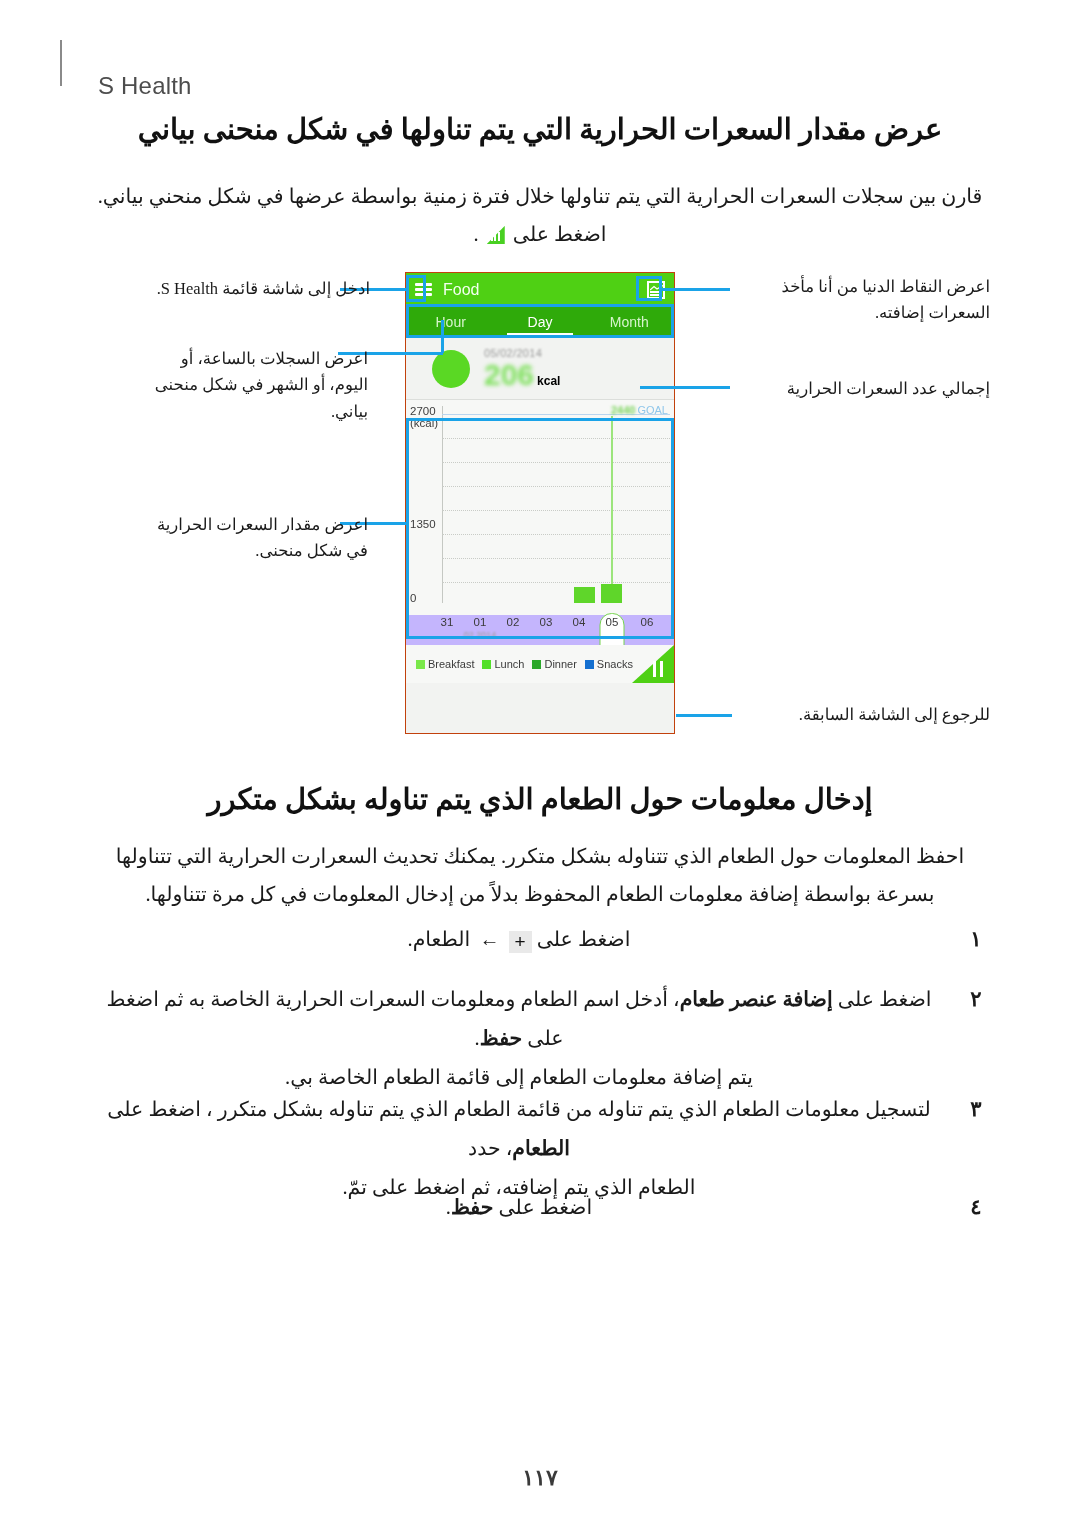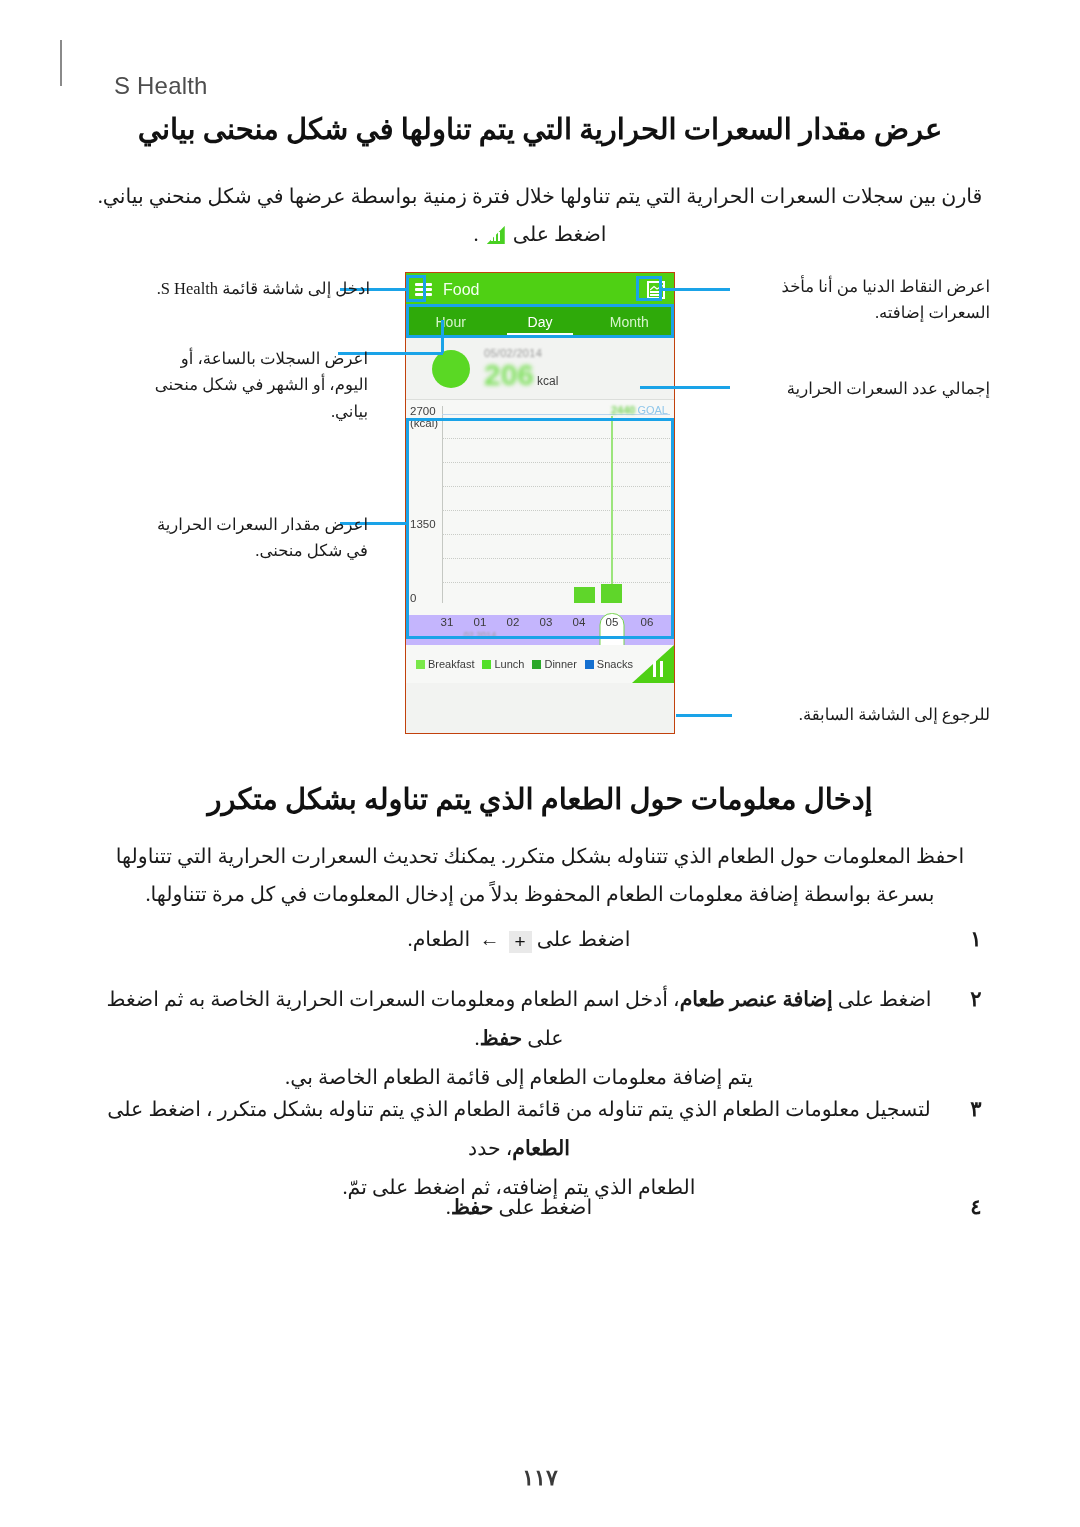--- a/index.html
+++ b/index.html
@@ -14,21 +14,21 @@
     color: #1a1a1a;
     position: relative;
     overflow: hidden;
   }
 
   
   .page-header {
     position: absolute;
     top: 34px;
     right: 0;
-    left: 16px;
+    left: 0;
     height: 46px;
   }
   .header-rule {
     position: absolute;
     top: 6px;
     right: 1018px;
     width: 2px;
     height: 46px;
     background: #8a8a8a;
   }
@@ -237,22 +237,23 @@
     font-family: "Liberation Sans", "DejaVu Sans", sans-serif;
     font-size: 30px;
     font-weight: bold;
     color: #7ce05a;
     filter: blur(2.2px);
     line-height: 1;
   }
   .summary-unit {
     font-family: "Liberation Sans", "DejaVu Sans", sans-serif;
     font-size: 12px;
-    color: #404040;
+    color: #000000;
     margin-left: 3px;
+    font-weight: bold;
   }
 
   .graph-area {
     position: relative;
     height: 215px;
     background: #f7f8f6;
     direction: ltr;
   }
   .grid-line {
     position: absolute;

